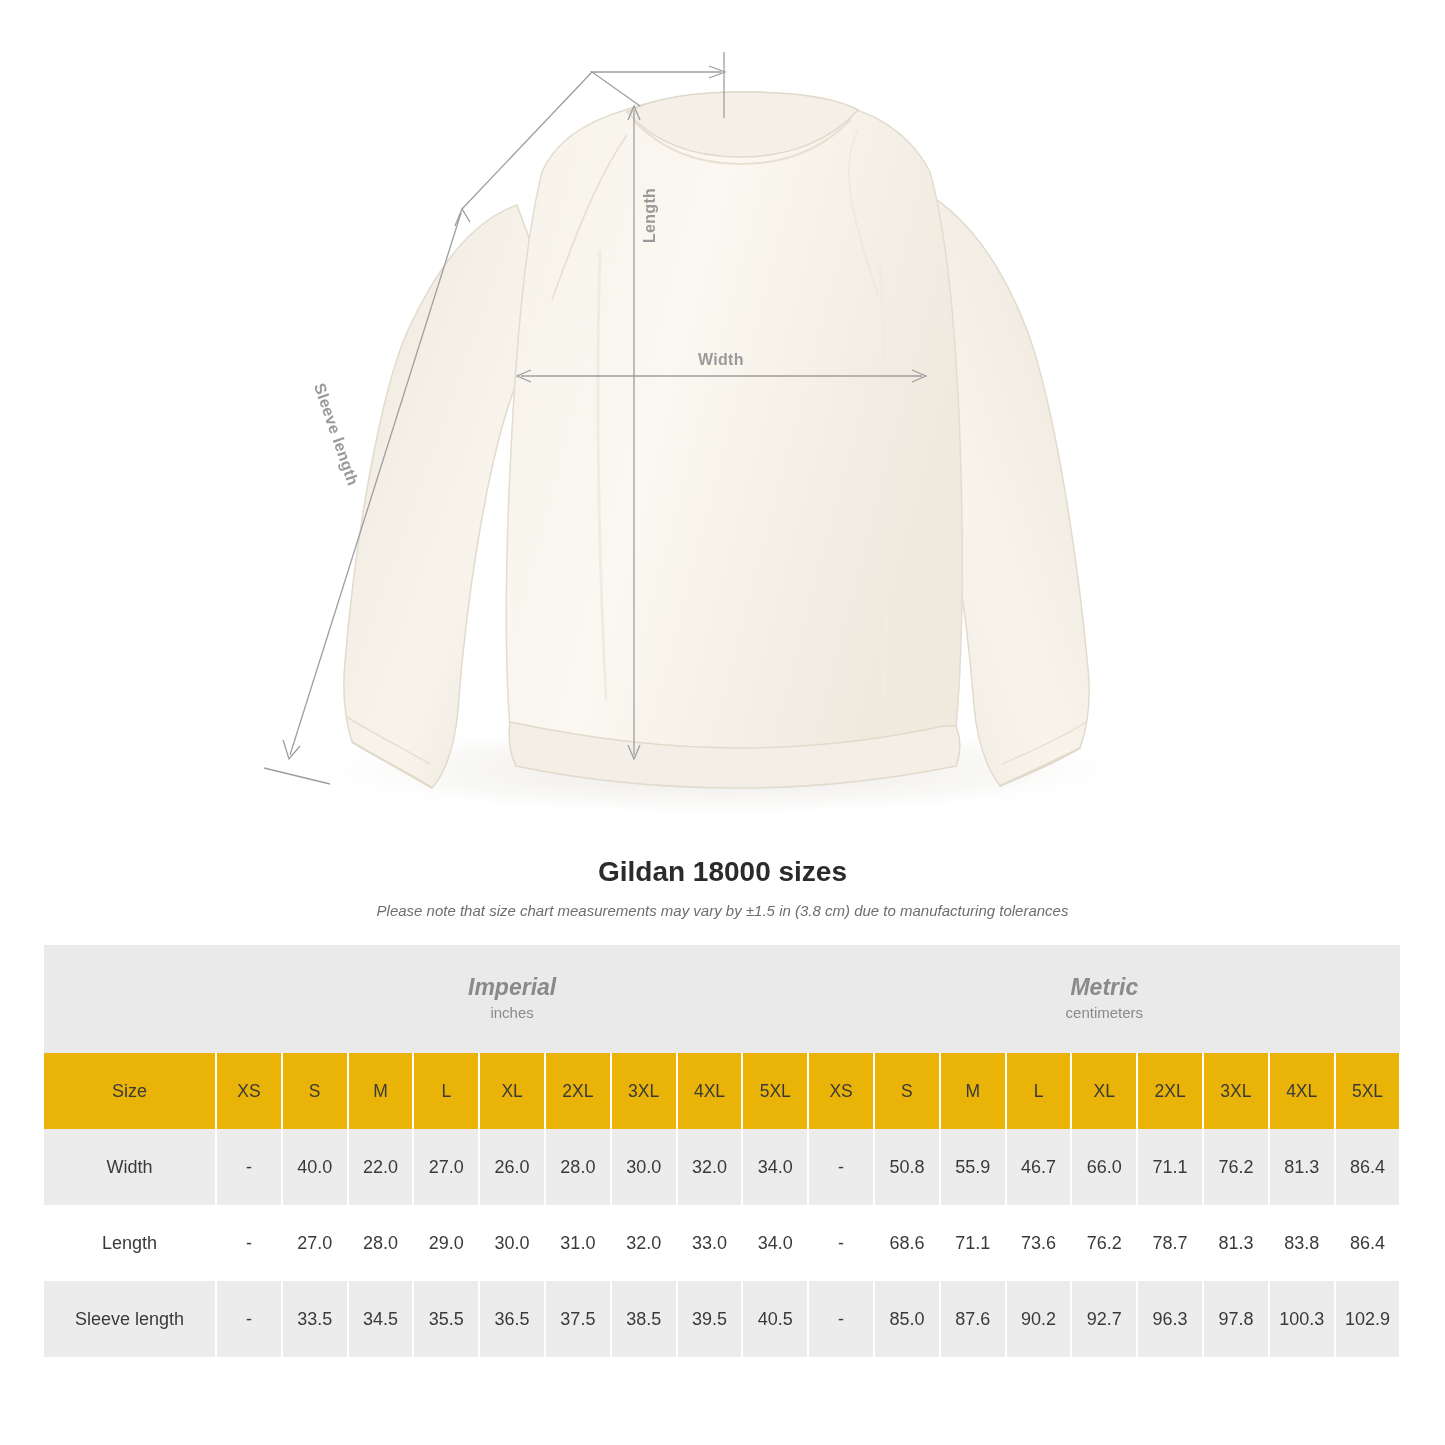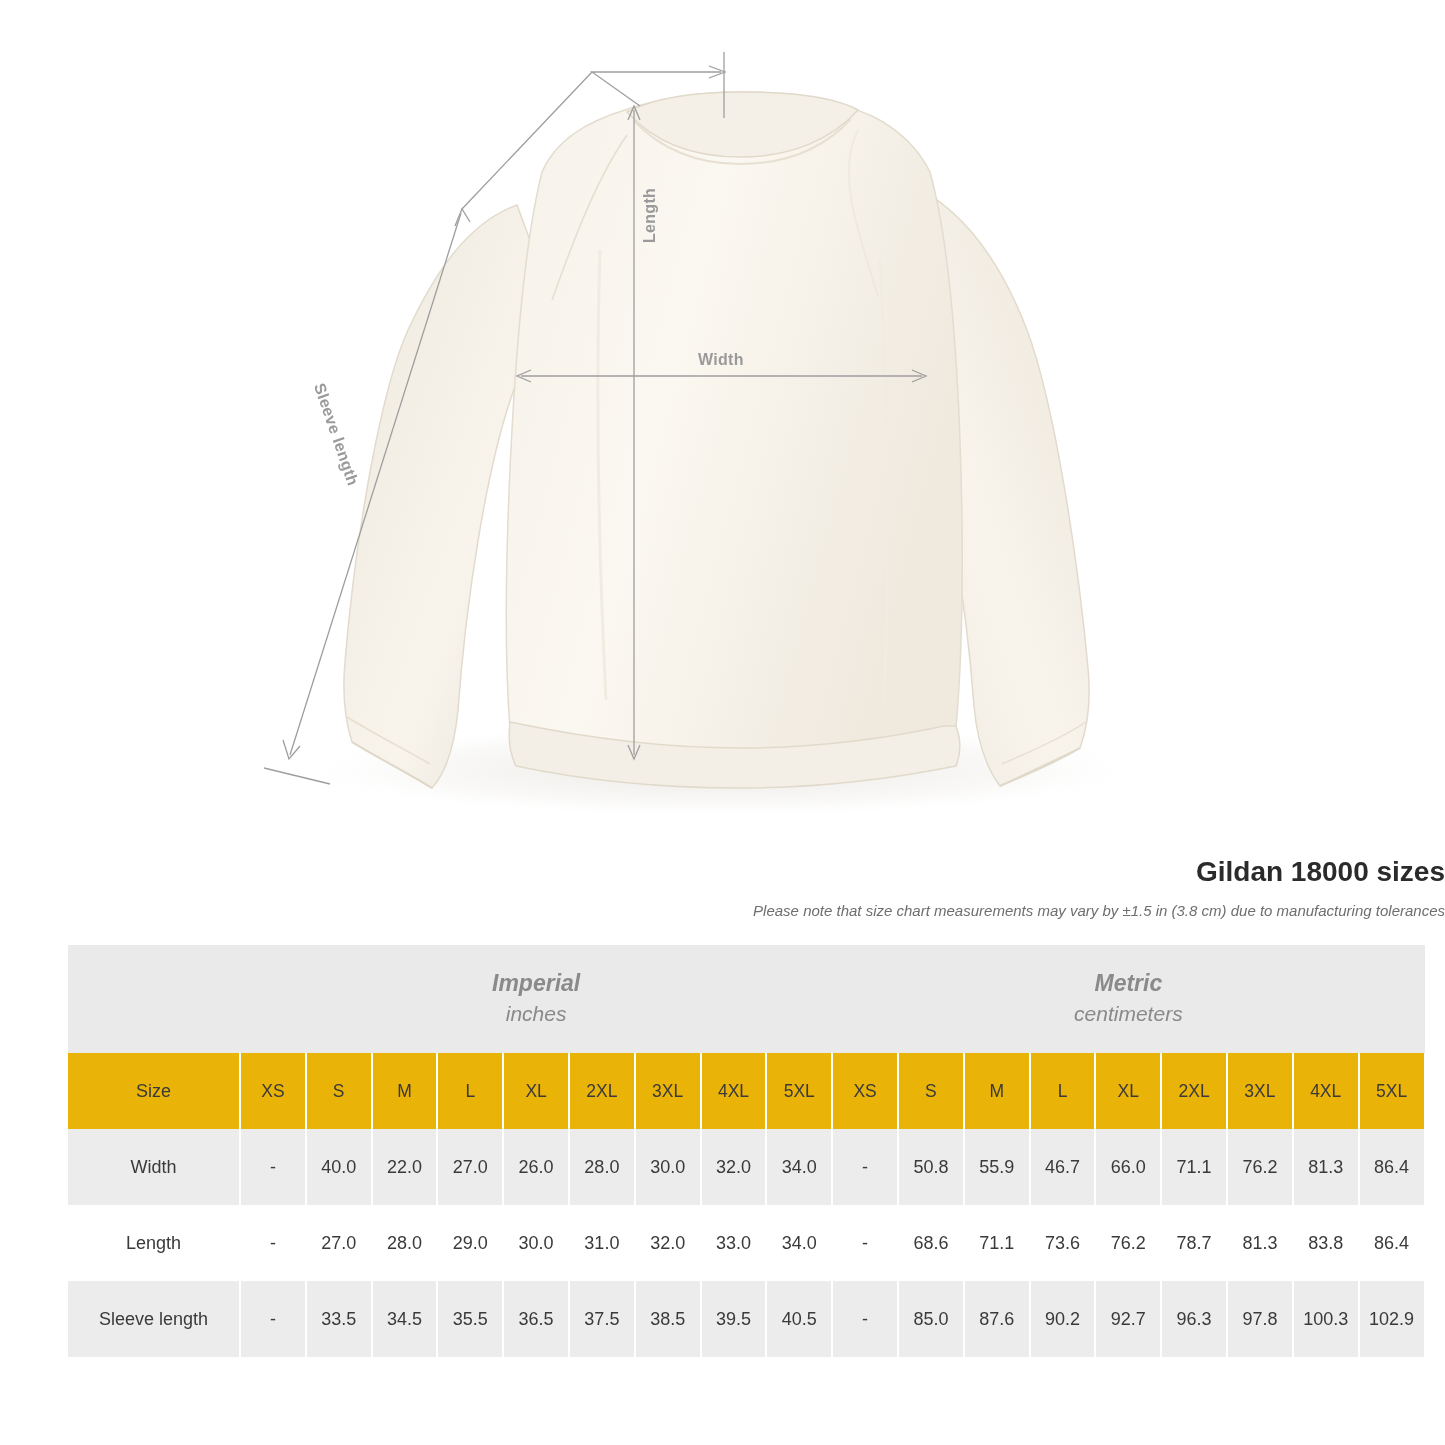--- a/index.html
+++ b/index.html
@@ -48,40 +48,40 @@
   }
   #label-sleeve {
     left: 327px;
     top: 381px;
     transform: rotate(71deg);
     transform-origin: left top;
   }
 
   
   #title-block {
-    text-align: right;
+    text-align: center;
     margin-top: 16px;
   }
   #chart-title {
     font-size: 28px;
     font-weight: bold;
     color: #2b2b2b;
     margin: 0 0 14px 0;
   }
   #chart-note {
     font-size: 15px;
     font-style: italic;
     color: #6e6e6e;
     margin: 0;
   }
 
   
   #size-table-wrap {
     margin-top: 26px;
-    padding: 0 68px;
+    padding: 0 44px;
     box-sizing: border-box;
     width: 1178px;
   }
   table#size-table {
     border-collapse: collapse;
     width: 1357px;
     table-layout: fixed;
     font-size: 17px;
   }
   table#size-table td,
@@ -96,22 +96,21 @@
     background: #eaeaea;
   }
   .unit-head .unit-name {
     font-size: 23px;
     font-style: italic;
     font-weight: bold;
     color: #8a8a8a;
     line-height: 1.25;
   }
   .unit-head .unit-sub {
-    font-size: 21px;
-    font-style: italic;
+    font-size: 15px;
     color: #8a8a8a;
     line-height: 1.5;
   }
 
   tr.head-row td {
     height: 76px;
     font-size: 17.5px;
     font-weight: bold;
     color: #3a3a3a;
     background: #eab308;

